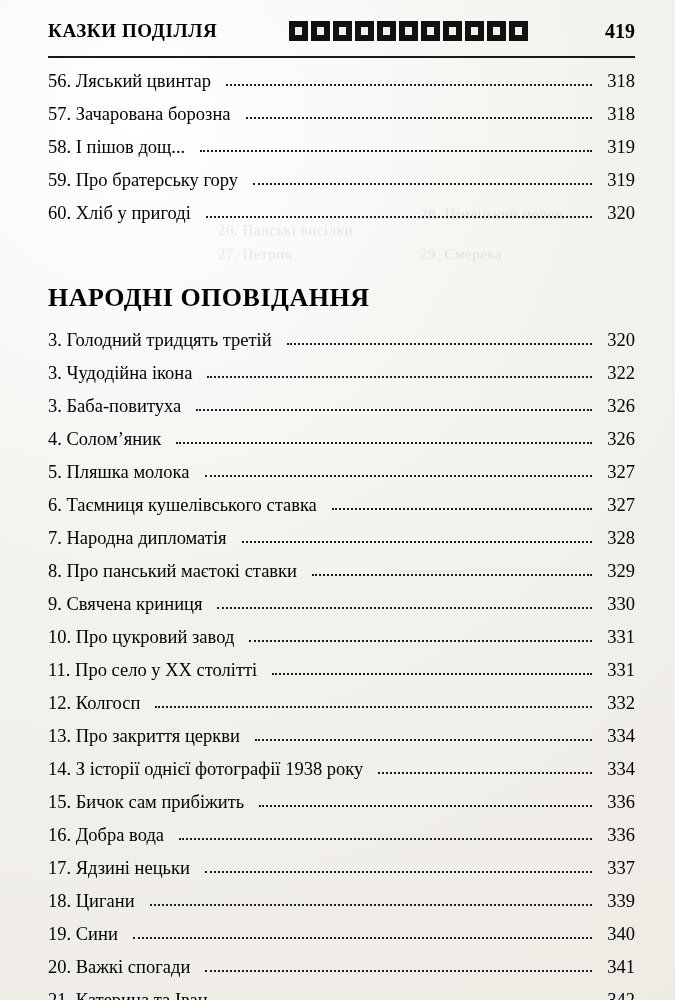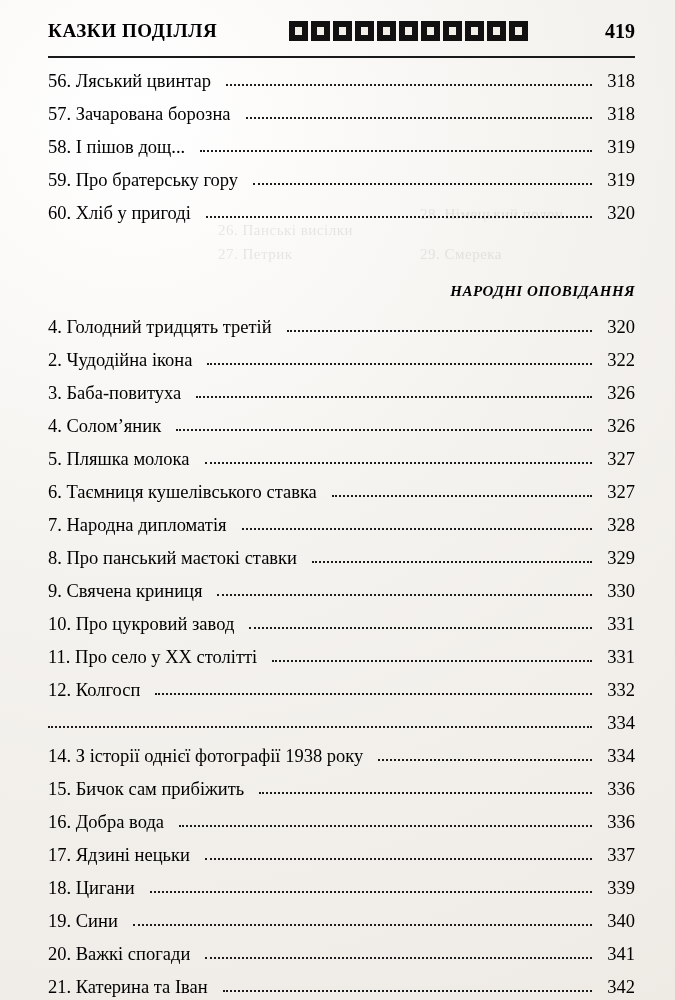--- a/index.html
+++ b/index.html
@@ -120,25 +120,24 @@
     height: 1px;
   }
   .toc-page {
     flex: 0 0 auto;
     padding-left: 3px;
     text-align: right;
     font-variant-numeric: lining-nums;
   }
 
   .section-heading {
-    text-align: right;
-    font-family: "Liberation Serif", serif;
-    font-style: italic;
+    text-align: left;
+    font-family: "Liberation Serif", serif;
     font-weight: bold;
-    font-size: 15px;
+    font-size: 26px;
     letter-spacing: 0.5px;
     margin: 26px 0 18px 0;
   }
   .gap-block {
     height: 20px;
   }
 </style>
 </head>
 <body>
 
@@ -191,26 +190,26 @@
         <span class="toc-page">320</span>
       </div>
     </div>
 
     <div class="gap-block"></div>
 
     <div class="section-heading">НАРОДНІ ОПОВІДАННЯ</div>
 
     <div>
       <div class="toc-entry">
-        <span class="toc-title">4. Голодний тридцять третій</span>
+        <span class="toc-title">3. Голодний тридцять третій</span>
         <span class="toc-dots"></span>
         <span class="toc-page">320</span>
       </div>
       <div class="toc-entry">
-        <span class="toc-title">2. Чудодійна ікона</span>
+        <span class="toc-title">3. Чудодійна ікона</span>
         <span class="toc-dots"></span>
         <span class="toc-page">322</span>
       </div>
       <div class="toc-entry">
         <span class="toc-title">3. Баба-повитуха</span>
         <span class="toc-dots"></span>
         <span class="toc-page">326</span>
       </div>
       <div class="toc-entry">
         <span class="toc-title">4. Солом’яник</span>
@@ -251,20 +250,21 @@
         <span class="toc-title">11. Про село у XX столітті</span>
         <span class="toc-dots"></span>
         <span class="toc-page">331</span>
       </div>
       <div class="toc-entry">
         <span class="toc-title">12. Колгосп</span>
         <span class="toc-dots"></span>
         <span class="toc-page">332</span>
       </div>
       <div class="toc-entry">
+        <span class="toc-title">13. Про закриття церкви</span>
         <span class="toc-dots"></span>
         <span class="toc-page">334</span>
       </div>
       <div class="toc-entry">
         <span class="toc-title">14. З історії однієї фотографії 1938 року</span>
         <span class="toc-dots"></span>
         <span class="toc-page">334</span>
       </div>
       <div class="toc-entry">
         <span class="toc-title">15. Бичок сам прибіжить</span>

